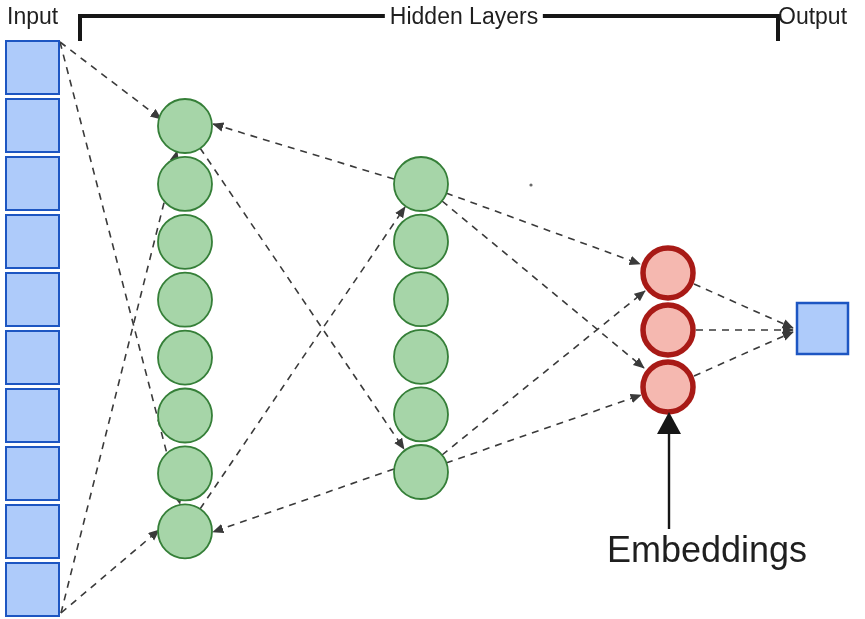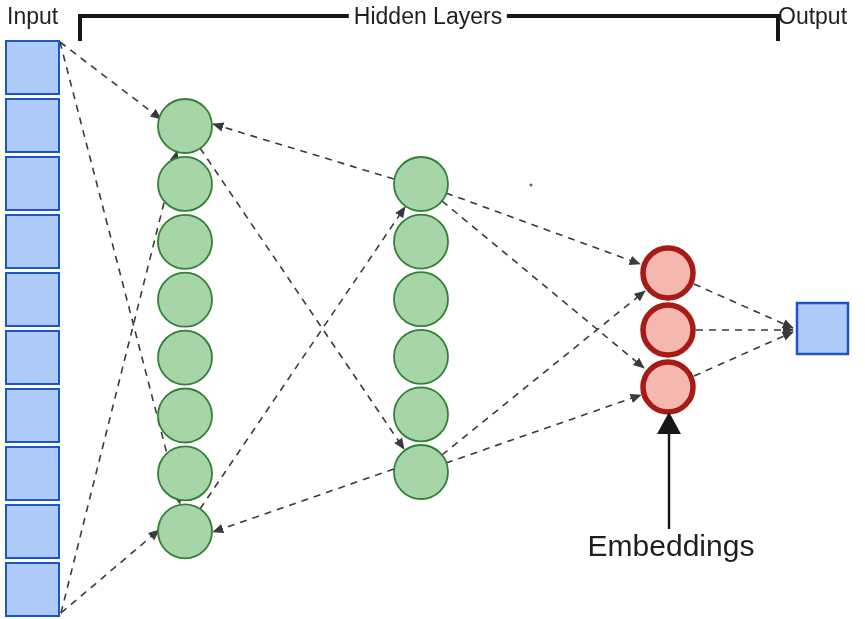--- a/index.html
+++ b/index.html
@@ -3,22 +3,22 @@
 <meta charset="utf-8">
 <style>
   html,body{margin:0;padding:0;background:#fff;}
   .canvas{
     position:relative;width:865px;height:619px;background:#fff;overflow:hidden;
     font-family:"Liberation Sans", sans-serif;color:var(--text,#1f1f1f);
   }
   .canvas svg{position:absolute;left:0;top:0;}
   .lbl{position:absolute;white-space:nowrap;line-height:1.15;color:var(--text,#1f1f1f);}
   .lbl-sm{font-size:23px;}
-  .lbl-lg{font-size:30px;}
-  .lbl-center{transform:translateX(-50%);}
+  .lbl-lg{font-size:36px;}
+  .lbl-center{transform:translateX(-50%);margin-left:36px;}
   .lbl-bg{background:#fff;padding:0 5px;}
   #bracket{stroke:var(--bracket,#161616);stroke-width:4;fill:none;}
   .connector{stroke:var(--connector,#3a3a3a);stroke-width:1.6;stroke-dasharray:7 6;fill:none;}
   #emb-arrow-line{stroke:var(--bracket,#161616);stroke-width:2.4;}
   #emb-arrow-head{fill:var(--bracket,#161616);}
   #stray-dot{fill:#6a6a6a;}
 </style>
 </head>
 <body>
 

